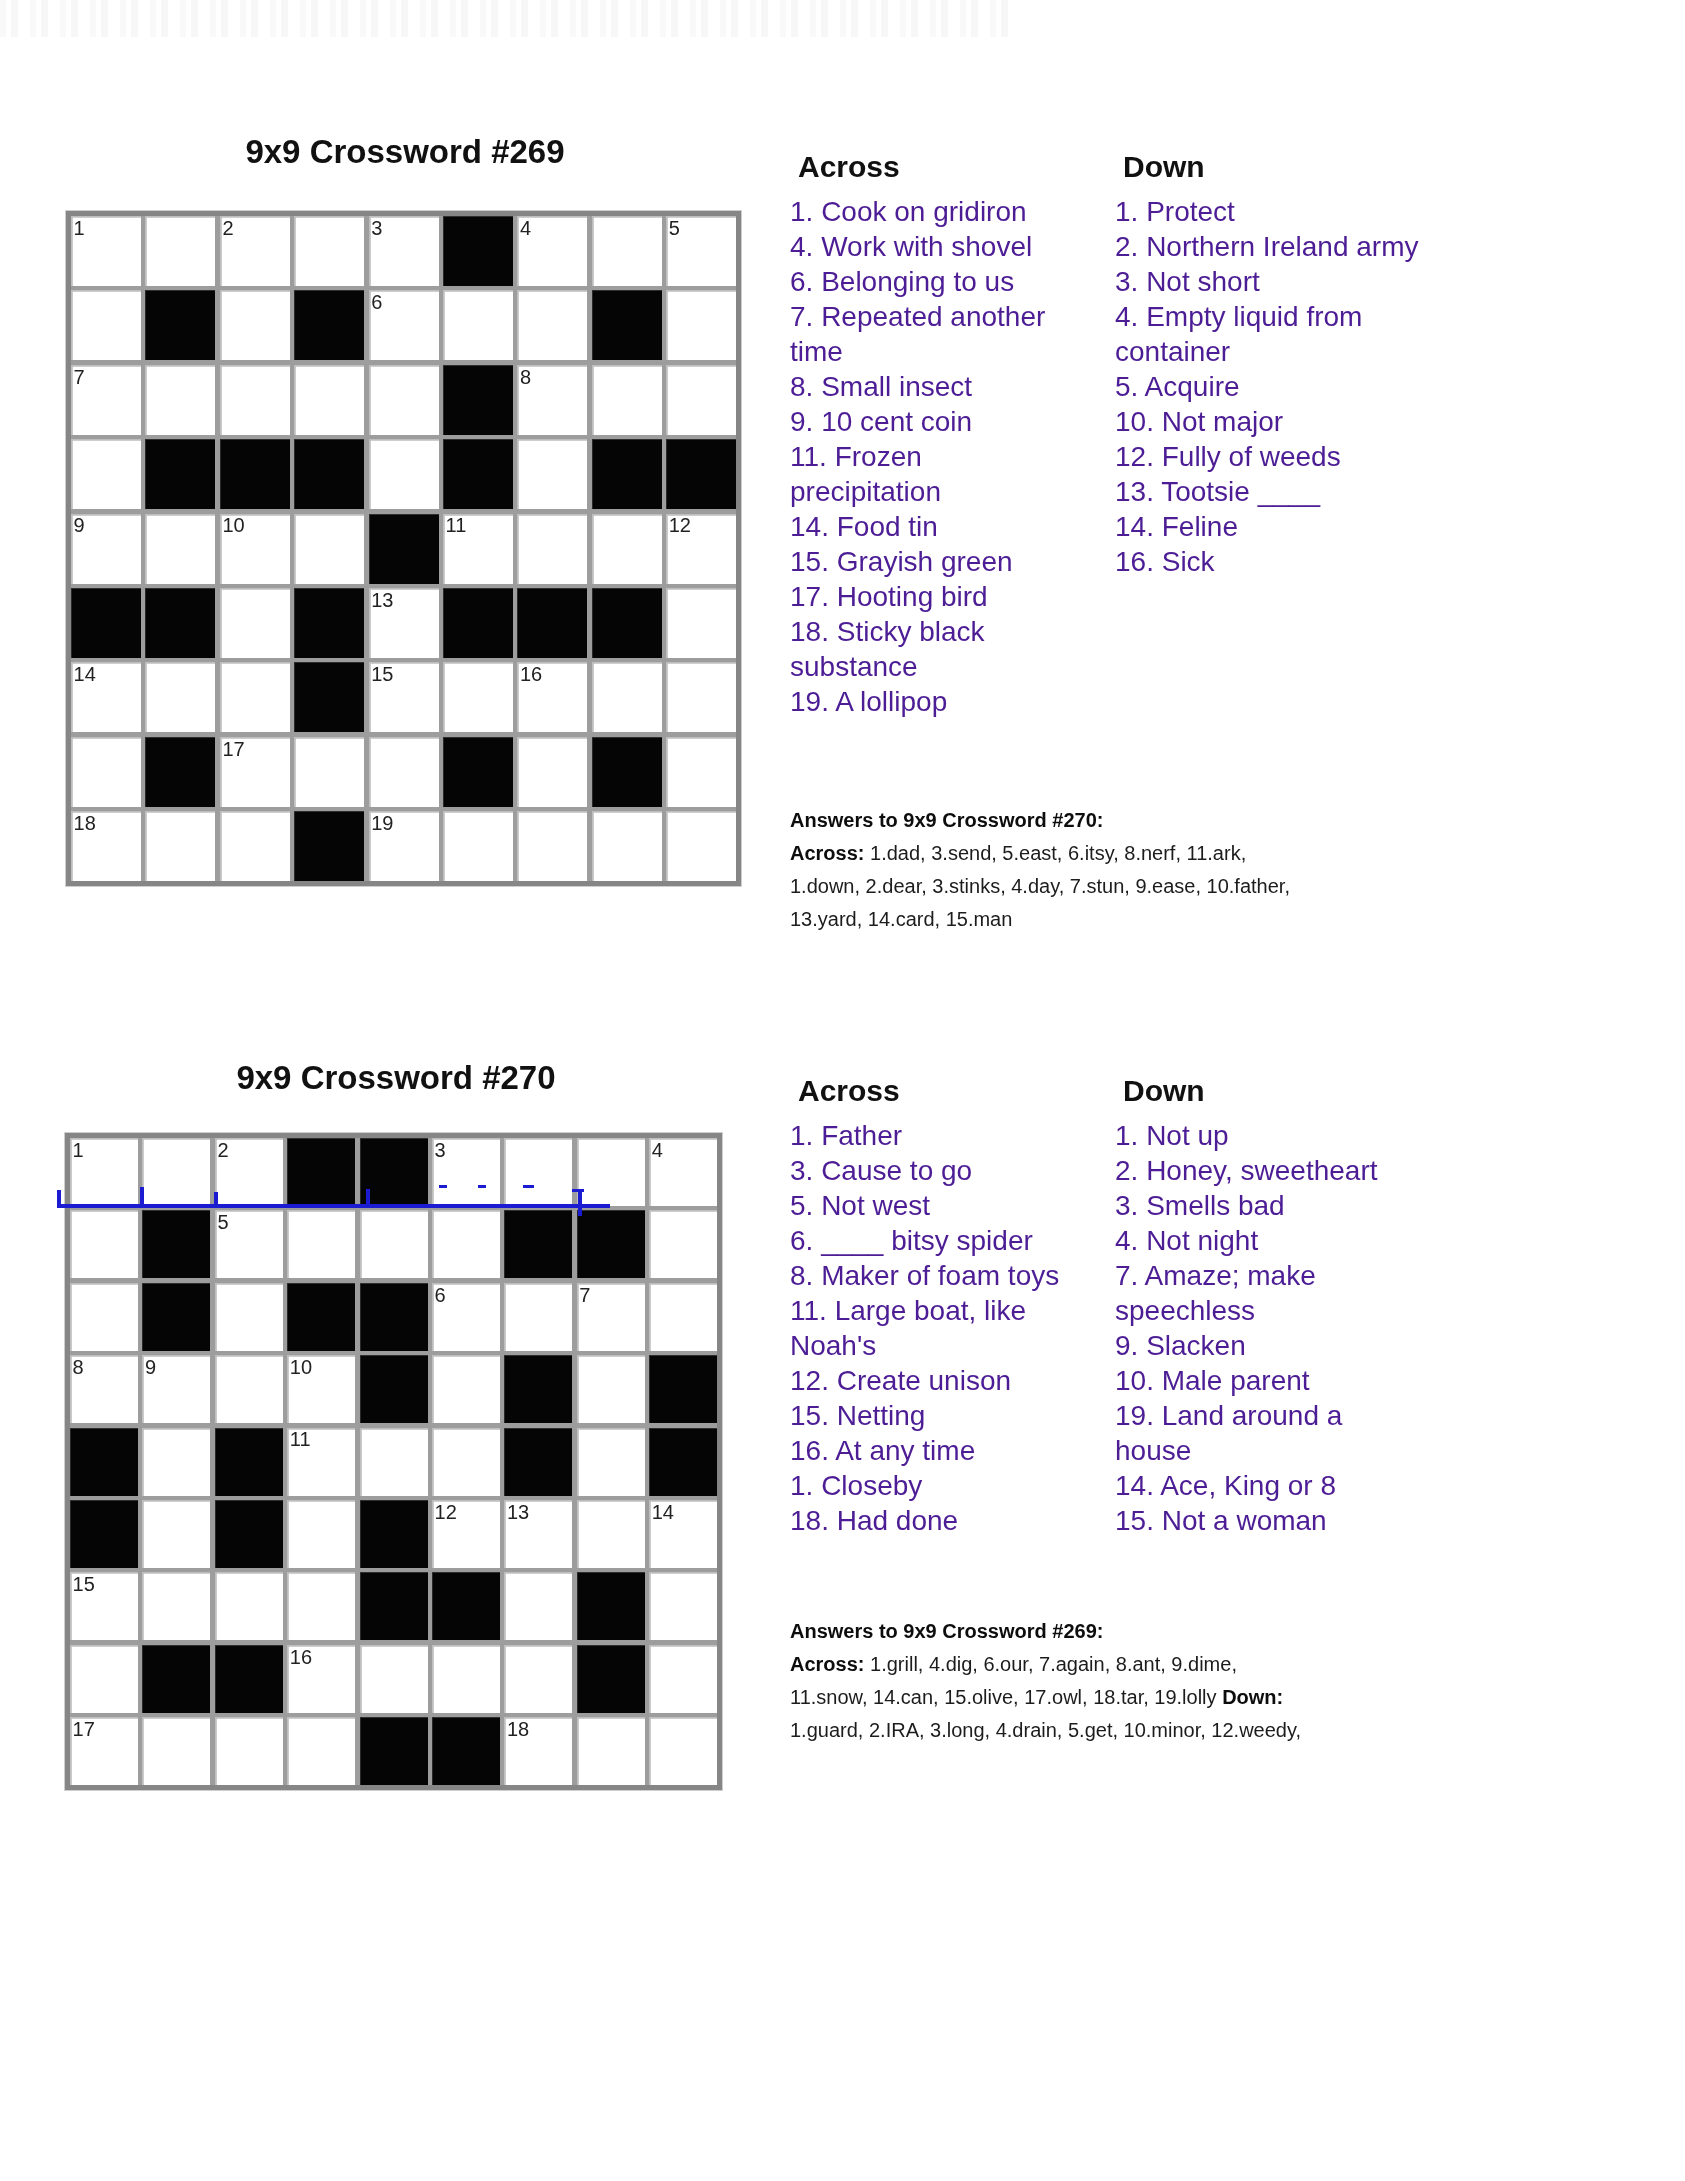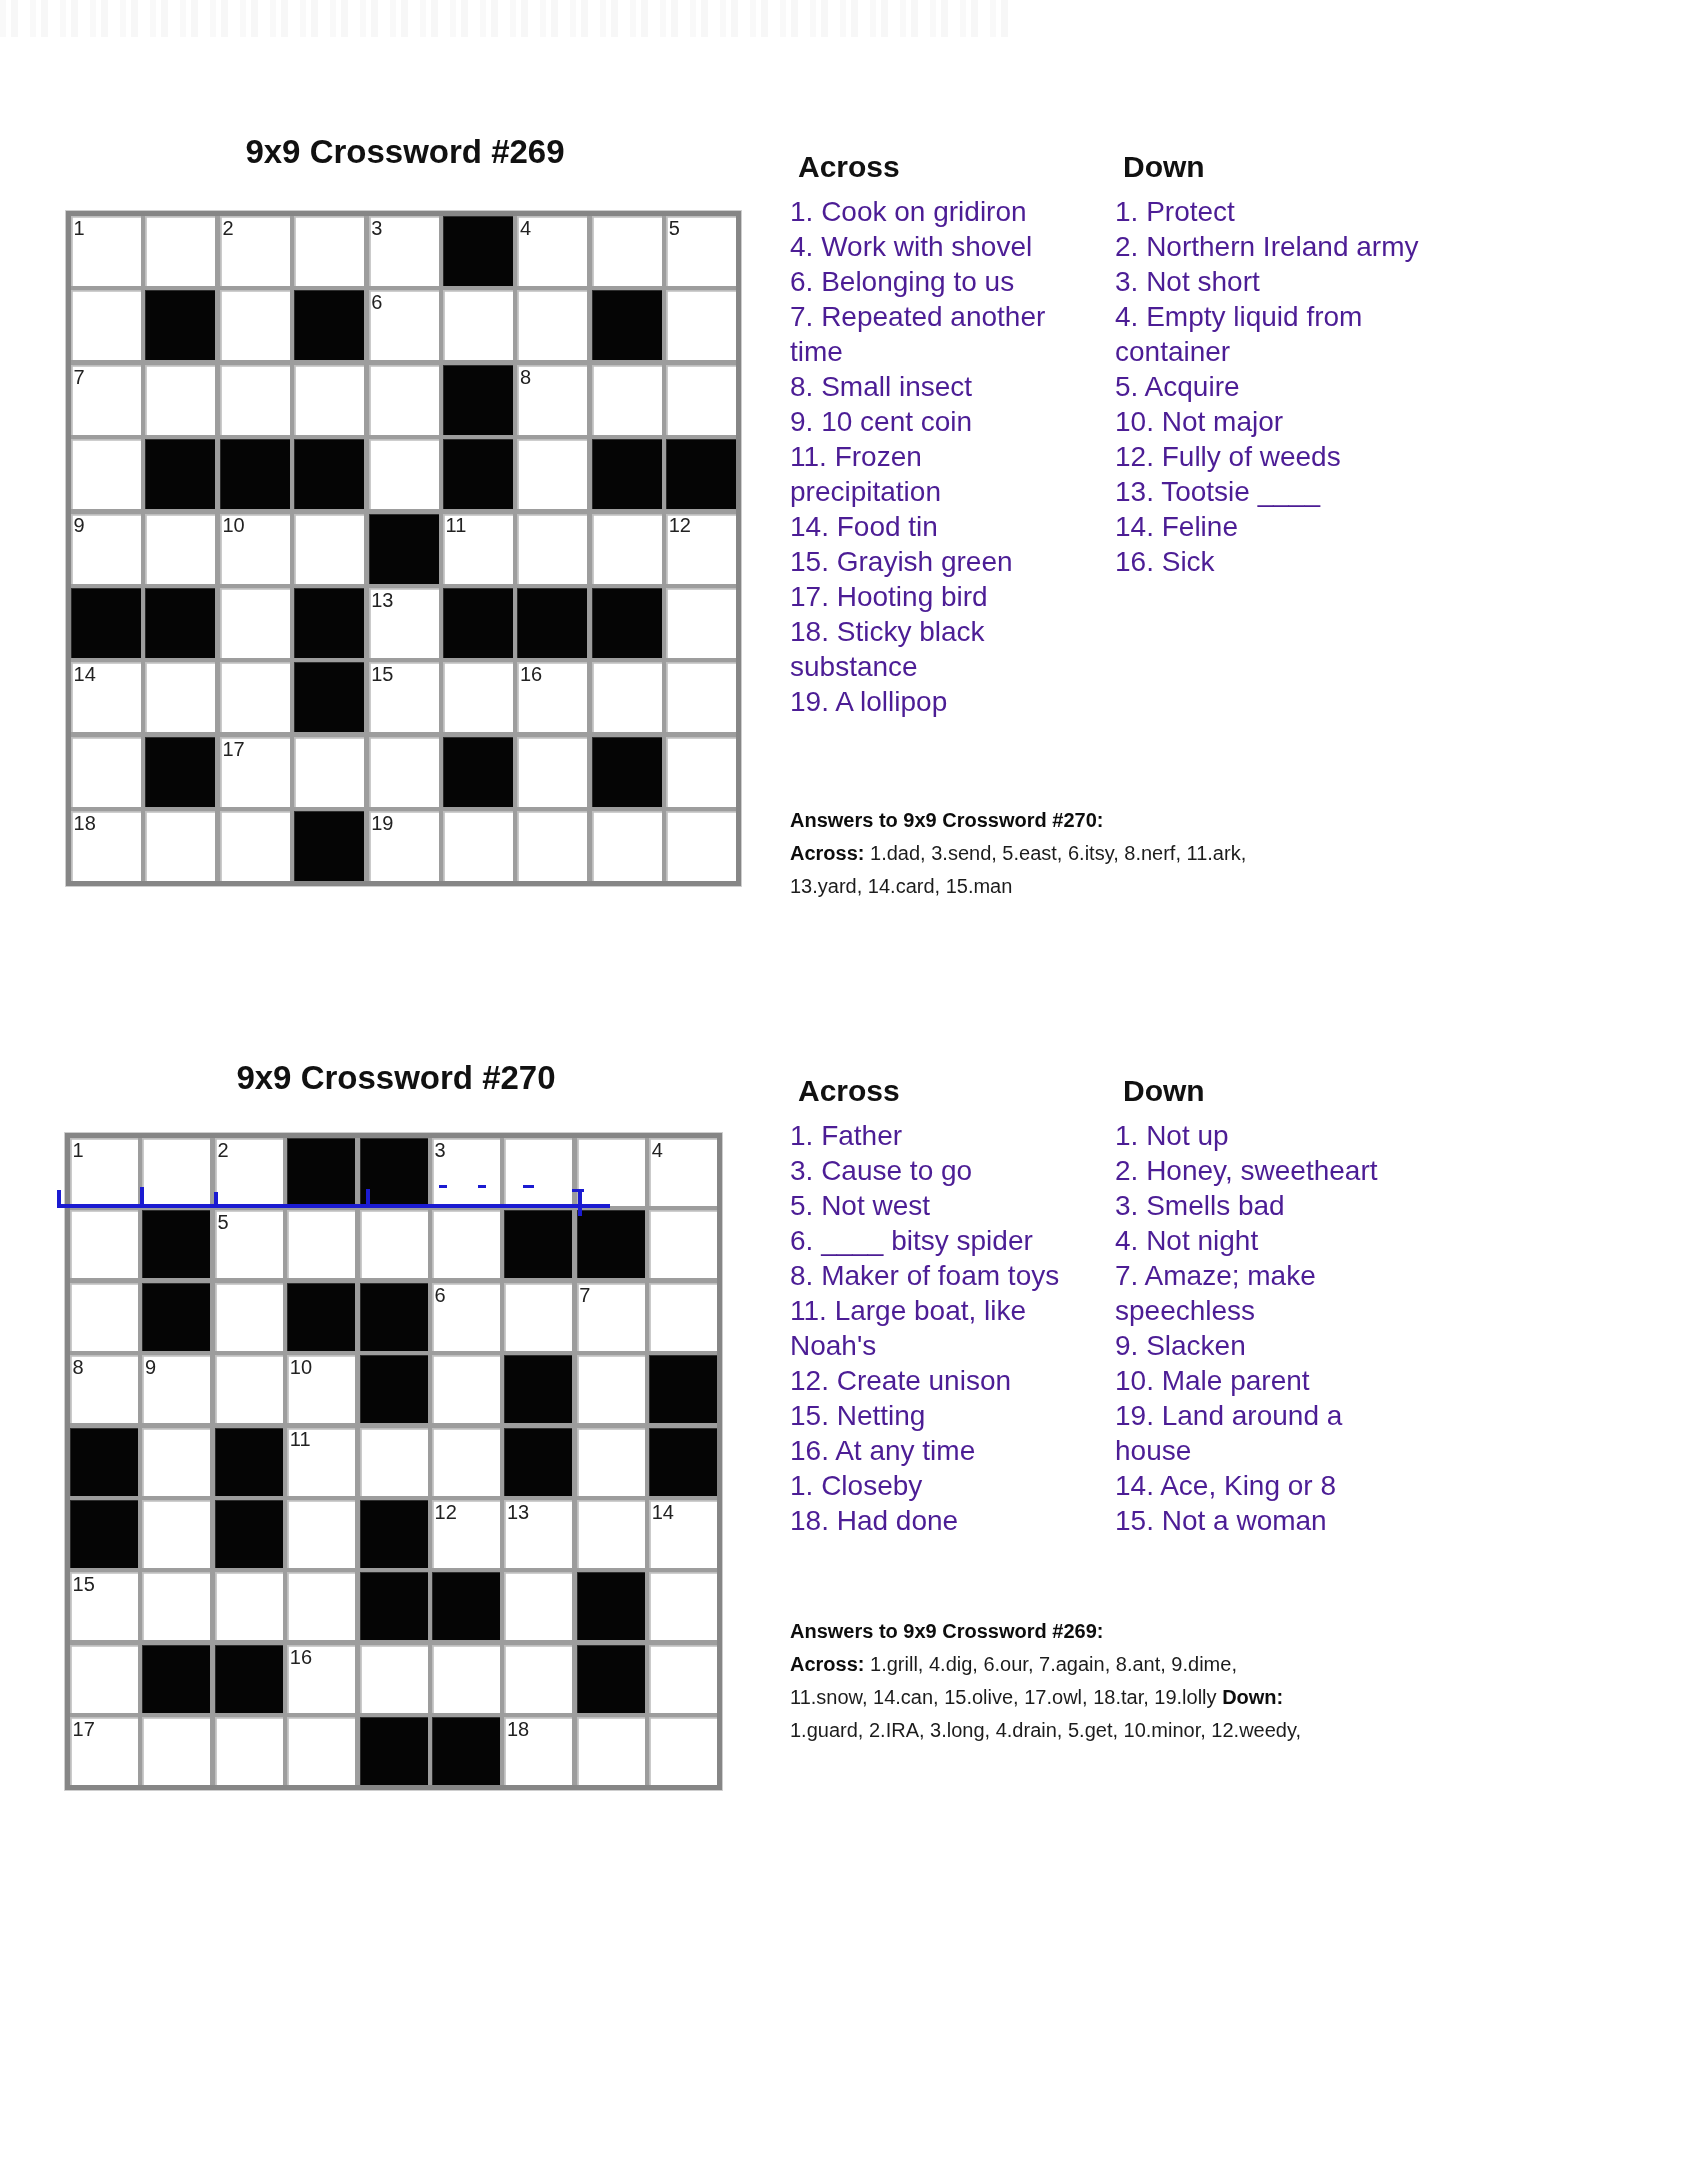--- a/index.html
+++ b/index.html
@@ -219,20 +219,21 @@
         <div class="clue-line">12. Fully of weeds</div>
         <div class="clue-line">13. Tootsie ____</div>
         <div class="clue-line">14. Feline</div>
         <div class="clue-line">16. Sick</div>
       </div>
   </div>
 
   <div class="answers" style="left:790px;top:804px;">
       <div class="ans-line"><span class="b">Answers to 9x9 Crossword #270:</span></div>
       <div class="ans-line"><span class="b">Across:</span><span> 1.dad, 3.send, 5.east, 6.itsy, 8.nerf, 11.ark,</span></div>
+      <div class="ans-line"><span>1.down, 2.dear, 3.stinks, 4.day, 7.stun, 9.ease, 10.father,</span></div>
       <div class="ans-line"><span>13.yard, 14.card, 15.man</span></div>
     </div>
 
   <div class="title" style="left:65px;top:1059px;width:662px;">9x9 Crossword #270</div>
 
   <div class="grid grid-b">
       <div class="cell">
         <span class="num">1</span>
       </div>
       <div class="cell"></div>

